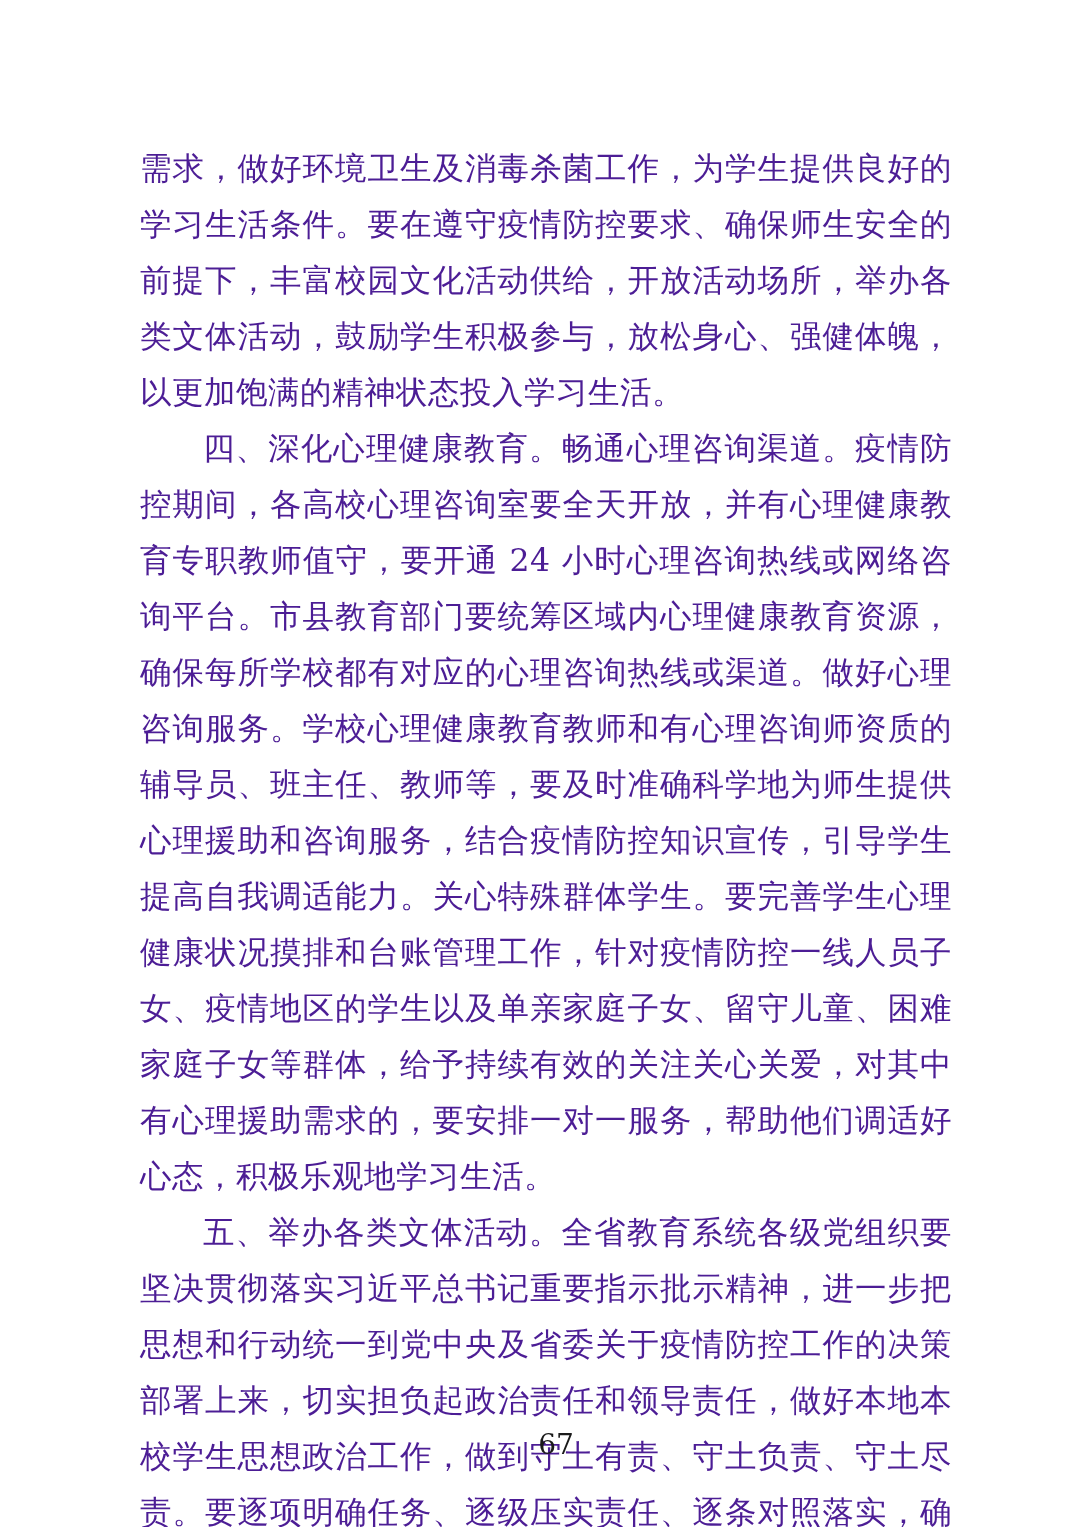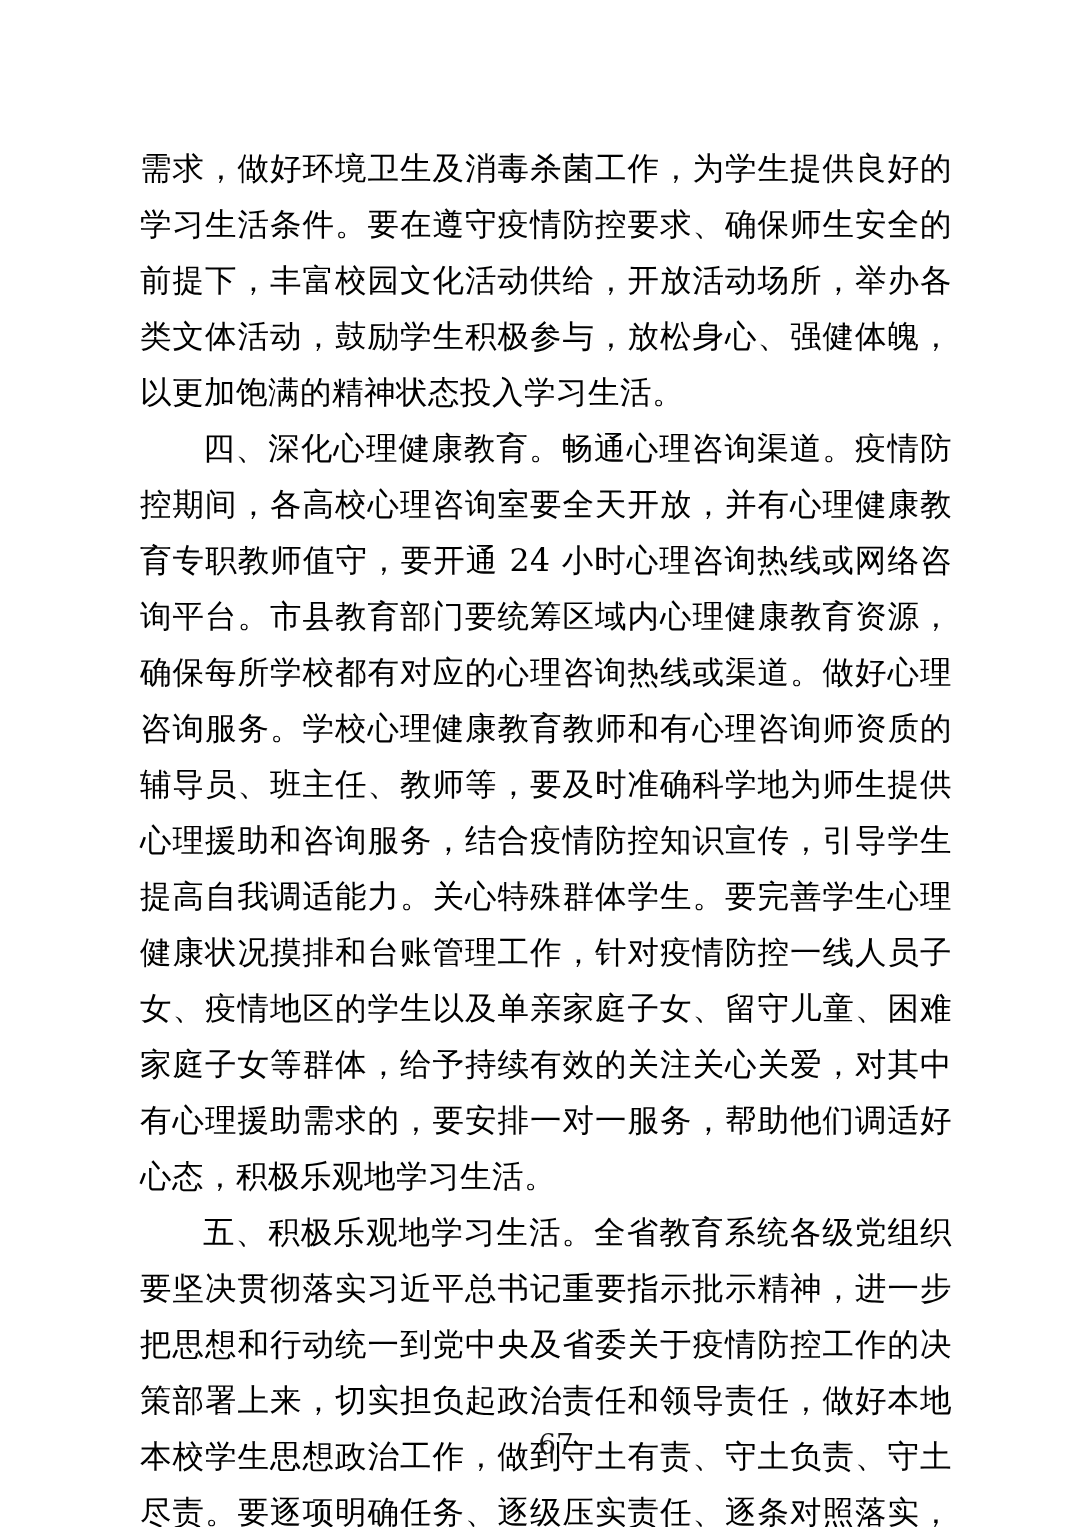--- a/index.html
+++ b/index.html
@@ -19,21 +19,21 @@
     position: absolute;
     left: 140px;
     top: 140px;
     width: 812px;
   }
   p.para {
     margin: 0 0 0 0;
     font-family: "DejaVu Serif", "Liberation Serif", serif;
     font-size: 31.5px;
     line-height: 56px;
-    color: #000000;
+    color: #4c1d95;
     text-align: justify;
     text-justify: inter-ideograph;
     letter-spacing: 0.5px;
     text-indent: 0;
   }
   p.indent {
     text-indent: 63px;
   }
   .b {
     font-weight: normal;
@@ -51,16 +51,16 @@
     padding-left: 32px;
   }
 </style>
 </head>
 <body>
 
 <div class="page">
   <div class="content">
     <p class="para"><span>需求，做好环境卫生及消毒杀菌工作，为学生提供良好的学习生活条件。要在遵守疫情防控要求、确保师生安全的前提下，丰富校园文化活动供给，开放活动场所，举办各类文体活动，鼓励学生积极参与，放松身心、强健体魄，以更加饱满的精神状态投入学习生活。</span></p>
     <p class="para indent"><span class="b">四、深化心理健康教育。</span><span class="b">畅通心理咨询渠道。</span><span>疫情防控期间，各高校心理咨询室要全天开放，并有心理健康教育专职教师值守，要开通 24 小时心理咨询热线或网络咨询平台。市县教育部门要统筹区域内心理健康教育资源，确保每所学校都有对应的心理咨询热线或渠道。</span><span class="b">做好心理咨询服务。</span><span>学校心理健康教育教师和有心理咨询师资质的辅导员、班主任、教师等，要及时准确科学地为师生提供心理援助和咨询服务，结合疫情防控知识宣传，引导学生提高自我调适能力。</span><span class="b">关心特殊群体学生。</span><span>要完善学生心理健康状况摸排和台账管理工作，针对疫情防控一线人员子女、疫情地区的学生以及单亲家庭子女、留守儿童、困难家庭子女等群体，给予持续有效的关注关心关爱，对其中有心理援助需求的，要安排一对一服务，帮助他们调适好心态，积极乐观地学习生活。</span></p>
-    <p class="para indent"><span class="b">五、积极乐观地学习生活。</span><span>全省教育系统各级党组织要坚决贯彻落实习近平总书记重要指示批示精神，进一步把思想和行动统一到党中央及省委关于疫情防控工作的决策部署上来，切实担负起政治责任和领导责任，做好本地本校学生思想政治工作，做到守土有责、守土负责、守土尽责。要逐项明确任务、逐级压实责任、逐条对照落实，确保服务保障到位、人员力量</span></p>
+    <p class="para indent"><span class="b">五、举办各类文体活动。</span><span>全省教育系统各级党组织要坚决贯彻落实习近平总书记重要指示批示精神，进一步把思想和行动统一到党中央及省委关于疫情防控工作的决策部署上来，切实担负起政治责任和领导责任，做好本地本校学生思想政治工作，做到守土有责、守土负责、守土尽责。要逐项明确任务、逐级压实责任、逐条对照落实，确保服务保障到位、人员力量</span></p>
   </div>
   <div class="pagenum">67</div>
 </div>
 
 </body></html>

